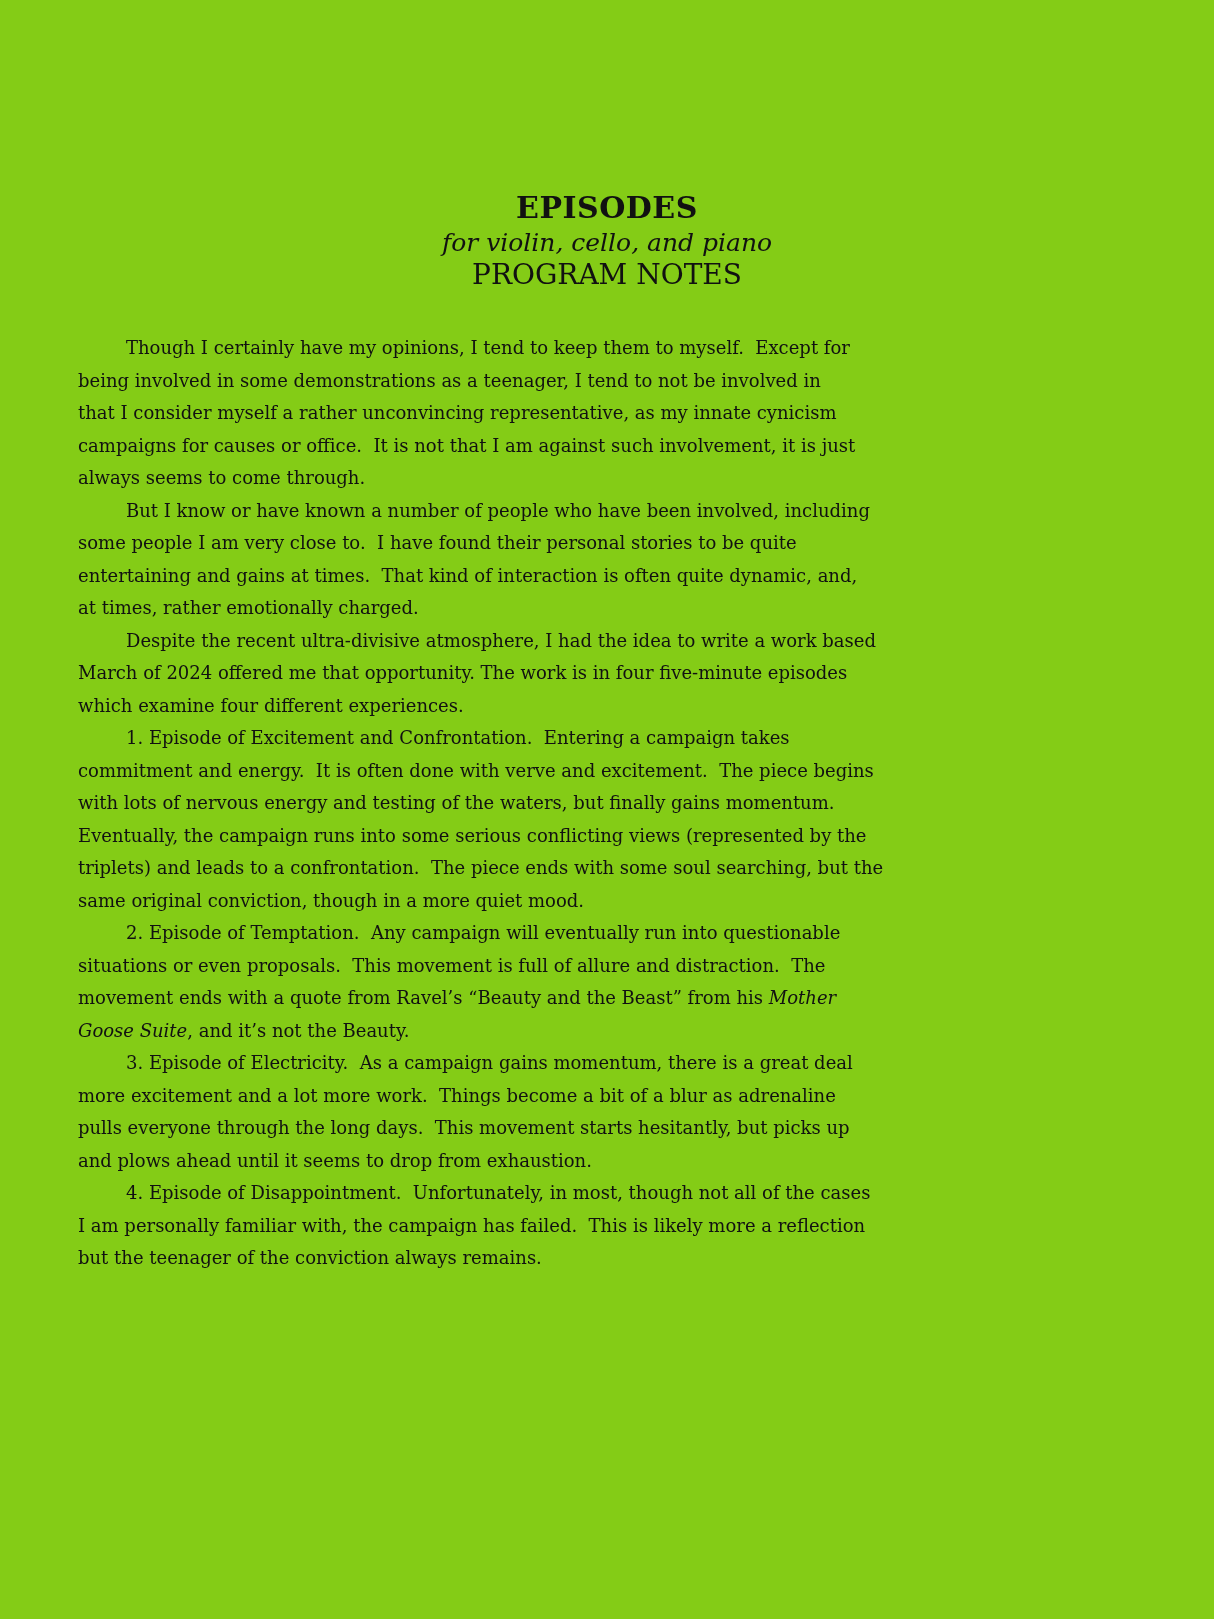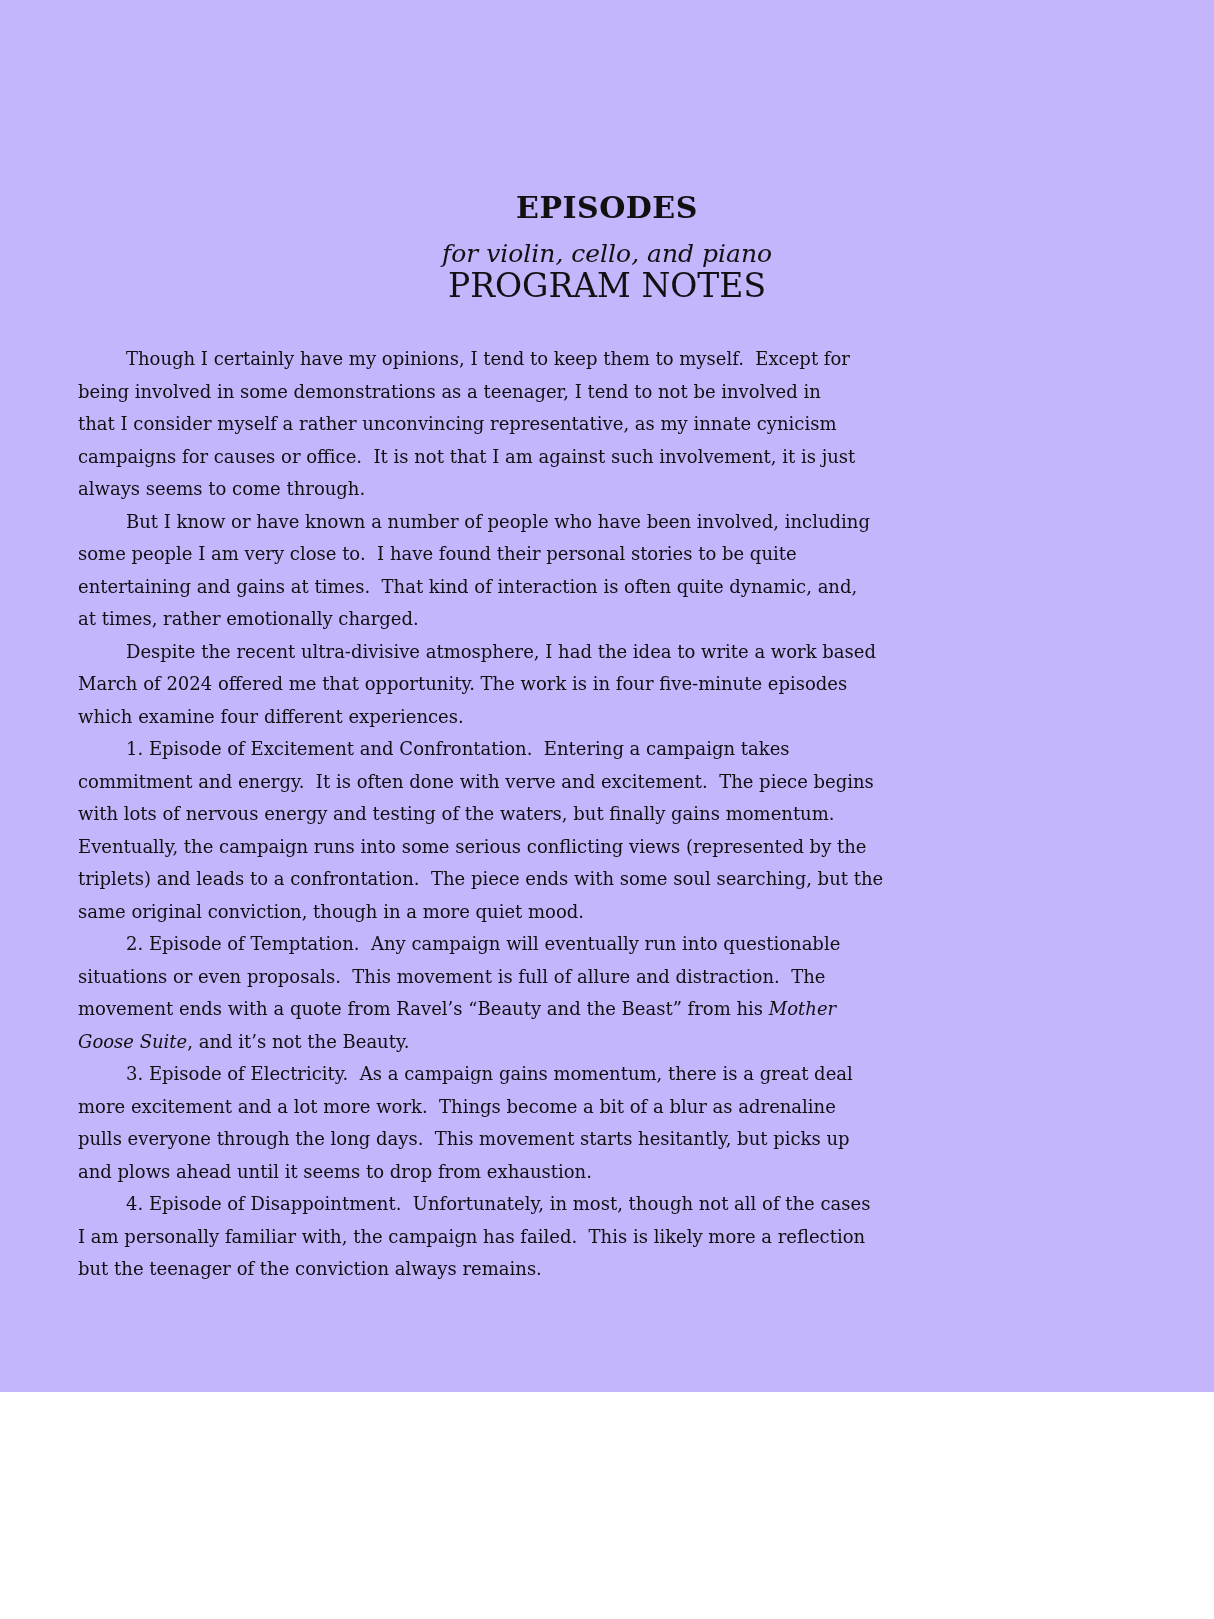--- a/index.html
+++ b/index.html
@@ -3,44 +3,43 @@
 <meta charset="utf-8">
 <style>
   html, body {
     margin: 0;
     padding: 0;
     background: #ffffff;
   }
   .page {
     position: relative;
     width: 1214px;
-    height: 1392px;
-    background: #c4b5fd;
+    height: 1619px;
+    background: #84cc16;
     color: #111111;
     font-family: "DejaVu Serif", "Liberation Serif", serif;
     overflow: hidden;
   }
   .title-block {
     padding-top: 190px;
     text-align: center;
   }
   .doc-title {
     font-size: 30px;
     font-weight: bold;
     line-height: 36px;
     letter-spacing: 0.5px;
   }
   .doc-subtitle {
     font-size: 25px;
     font-style: italic;
     line-height: 33px;
-    margin-top: 11px;
   }
   .doc-heading {
-    font-size: 33px;
+    font-size: 28px;
     line-height: 31px;
   }
   .body-text {
     margin: 42px 60px 0 78px;
     font-size: 18px;
     line-height: 32.5px;
   }
   .paragraph {
     margin: 0;
   }

